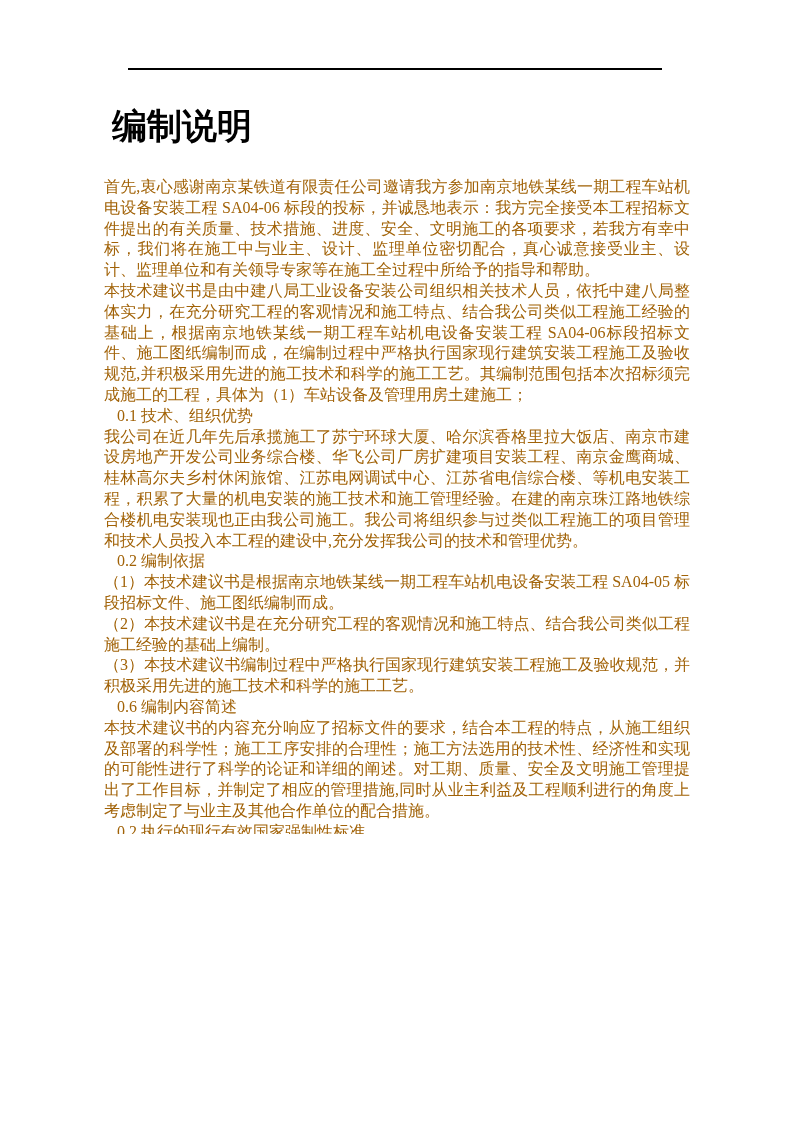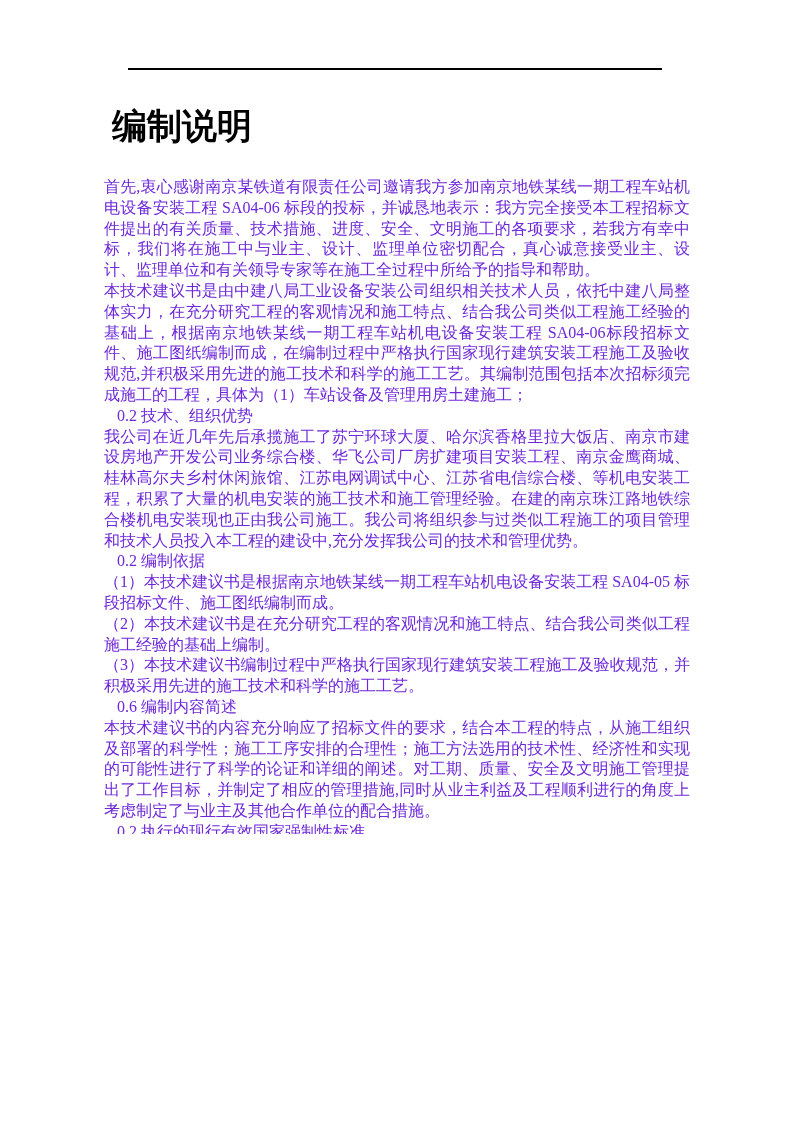--- a/index.html
+++ b/index.html
@@ -39,21 +39,21 @@
   .content {
     position: absolute;
     left: 104px;
     top: 177px;
     width: 586px;
     font-size: 16px;
     line-height: 20.8px;
     text-align: justify;
     text-justify: inter-ideograph;
     word-break: break-all;
-    color: #6d28d9;
+    color: #a16207;
   }
   .content p {
     margin: 0;
     padding: 0;
   }
   .content p.heading {
     padding-left: 13px;
     text-align: left;
   }
   .page-number {
@@ -70,21 +70,21 @@
 
 <div class="page">
 
   <div class="header-rule"></div>
 
   <h1 class="doc-title">编制说明</h1>
 
   <div class="content">
     <p>首先,衷心感谢南京某铁道有限责任公司邀请我方参加南京地铁某线一期工程车站机电设备安装工程 SA04-06 标段的投标，并诚恳地表示：我方完全接受本工程招标文件提出的有关质量、技术措施、进度、安全、文明施工的各项要求，若我方有幸中标，我们将在施工中与业主、设计、监理单位密切配合，真心诚意接受业主、设计、监理单位和有关领导专家等在施工全过程中所给予的指导和帮助。</p>
     <p>本技术建议书是由中建八局工业设备安装公司组织相关技术人员，依托中建八局整体实力，在充分研究工程的客观情况和施工特点、结合我公司类似工程施工经验的基础上，根据南京地铁某线一期工程车站机电设备安装工程 SA04-06标段招标文件、施工图纸编制而成，在编制过程中严格执行国家现行建筑安装工程施工及验收规范,并积极采用先进的施工技术和科学的施工工艺。其编制范围包括本次招标须完成施工的工程，具体为（1）车站设备及管理用房土建施工；</p>
-    <p class="heading">0.2 技术、组织优势</p>
+    <p class="heading">0.1 技术、组织优势</p>
     <p>我公司在近几年先后承揽施工了苏宁环球大厦、哈尔滨香格里拉大饭店、南京市建设房地产开发公司业务综合楼、华飞公司厂房扩建项目安装工程、南京金鹰商城、桂林高尔夫乡村休闲旅馆、江苏电网调试中心、江苏省电信综合楼、等机电安装工程，积累了大量的机电安装的施工技术和施工管理经验。在建的南京珠江路地铁综合楼机电安装现也正由我公司施工。我公司将组织参与过类似工程施工的项目管理和技术人员投入本工程的建设中,充分发挥我公司的技术和管理优势。</p>
     <p class="heading">0.2 编制依据</p>
     <p>（1）本技术建议书是根据南京地铁某线一期工程车站机电设备安装工程 SA04-05 标段招标文件、施工图纸编制而成。</p>
     <p>（2）本技术建议书是在充分研究工程的客观情况和施工特点、结合我公司类似工程施工经验的基础上编制。</p>
     <p>（3）本技术建议书编制过程中严格执行国家现行建筑安装工程施工及验收规范，并积极采用先进的施工技术和科学的施工工艺。</p>
     <p class="heading">0.6 编制内容简述</p>
     <p>本技术建议书的内容充分响应了招标文件的要求，结合本工程的特点，从施工组织及部署的科学性；施工工序安排的合理性；施工方法选用的技术性、经济性和实现的可能性进行了科学的论证和详细的阐述。对工期、质量、安全及文明施工管理提出了工作目标，并制定了相应的管理措施,同时从业主利益及工程顺利进行的角度上考虑制定了与业主及其他合作单位的配合措施。</p>
     <p class="heading">0.2 执行的现行有效国家强制性标准</p>
   </div>
 

